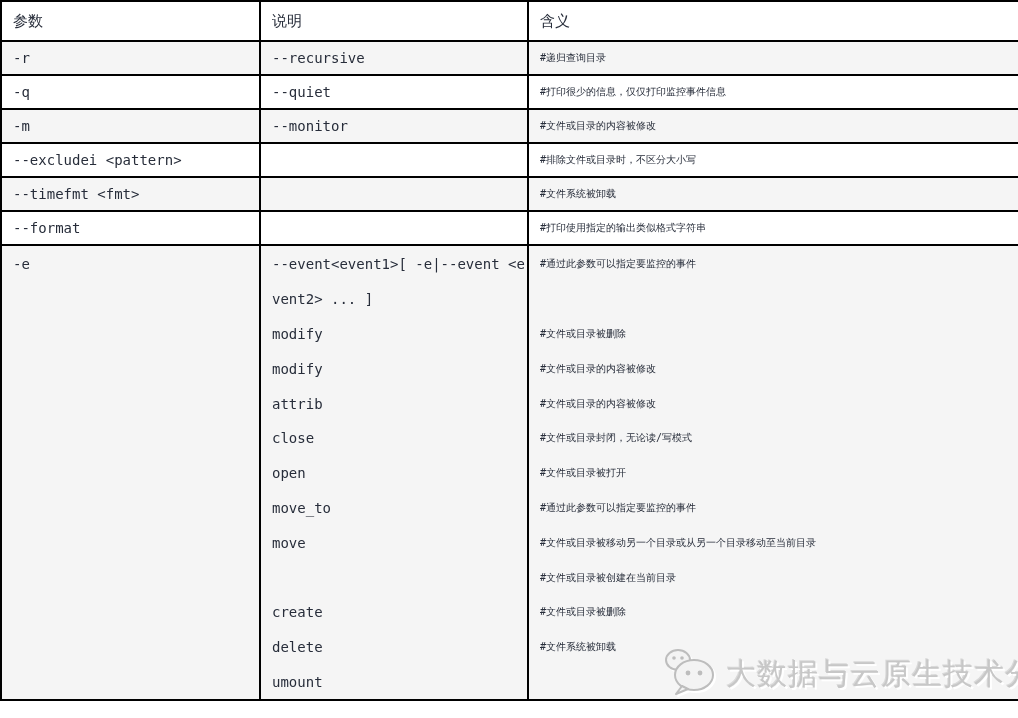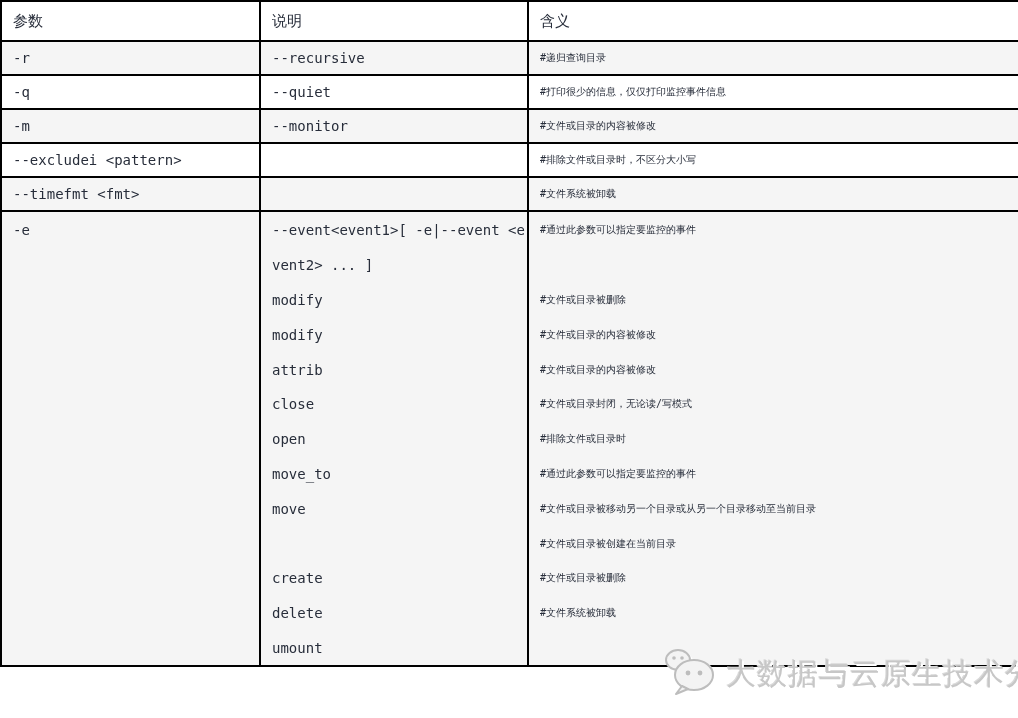--- a/index.html
+++ b/index.html
@@ -103,20 +103,25 @@
   <tr class="r">
     <td class="mono">--excludei &lt;pattern&gt;</td>
     <td class="mono"></td>
     <td class="cjk">#排除文件或目录时，不区分大小写</td>
   </tr>
   <tr class="r alt">
     <td class="mono">--timefmt &lt;fmt&gt;</td>
     <td class="mono"></td>
     <td class="cjk">#文件系统被卸载</td>
   </tr>
+  <tr class="r">
+    <td class="mono">--format</td>
+    <td class="mono"></td>
+    <td class="cjk">#打印使用指定的输出类似格式字符串</td>
+  </tr>
 
   <tr class="alt" style="height:453px">
     <td class="mono big">
       <div class="ln">-e</div>
     </td>
     <td class="mono big">
       <div class="ln">--event&lt;event1&gt;[ -e|--event &lt;e</div>
       <div class="ln">vent2&gt; ... ]</div>
       <div class="ln">modify</div>
       <div class="ln">modify</div>
@@ -130,21 +135,21 @@
       <div class="ln">delete</div>
       <div class="ln">umount</div>
     </td>
     <td class="cjk big">
       <div class="ln">#通过此参数可以指定要监控的事件</div>
       <div class="ln"></div>
       <div class="ln">#文件或目录被删除</div>
       <div class="ln">#文件或目录的内容被修改</div>
       <div class="ln">#文件或目录的内容被修改</div>
       <div class="ln">#文件或目录封闭，无论读/写模式</div>
-      <div class="ln">#排除文件或目录时</div>
+      <div class="ln">#文件或目录被打开</div>
       <div class="ln">#通过此参数可以指定要监控的事件</div>
       <div class="ln">#文件或目录被移动另一个目录或从另一个目录移动至当前目录</div>
       <div class="ln">#文件或目录被创建在当前目录</div>
       <div class="ln">#文件或目录被删除</div>
       <div class="ln">#文件系统被卸载</div>
       <div class="ln"></div>
     </td>
   </tr>
 </tbody>
   </table>

